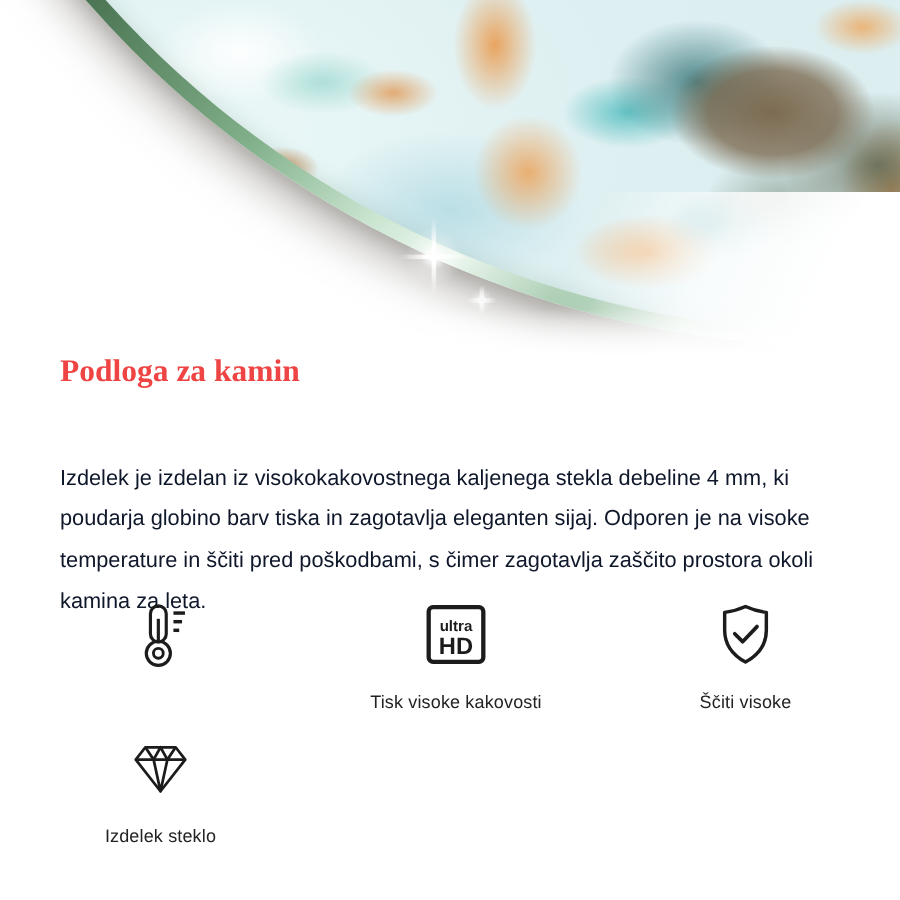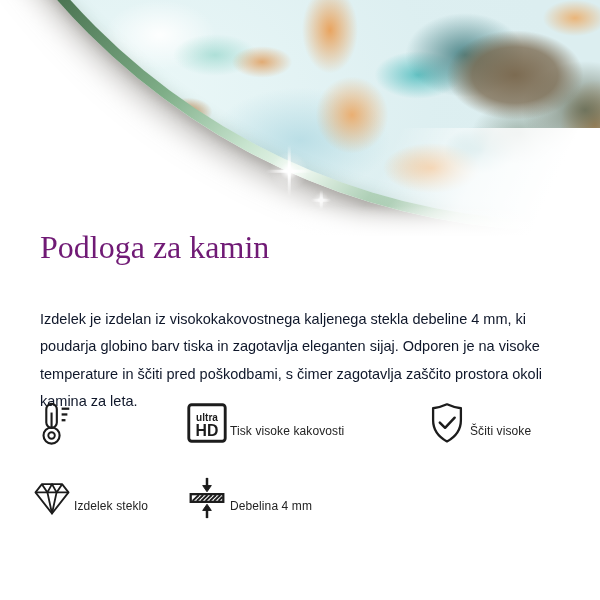--- a/index.html
+++ b/index.html
@@ -45,30 +45,30 @@
     background:radial-gradient(circle, rgba(255,255,255,.95) 8%, rgba(255,255,255,.35) 26%, rgba(255,255,255,0) 55%);}
   .sparkle::before{content:"";position:absolute;left:50%;top:0;width:2.5px;height:100%;transform:translateX(-50%);
     background:linear-gradient(to bottom, rgba(255,255,255,0), #fff 42%, #fff 58%, rgba(255,255,255,0));}
   .sparkle::after{content:"";position:absolute;top:50%;left:0;height:2.5px;width:100%;transform:translateY(-50%);
     background:linear-gradient(to right, rgba(255,255,255,0), #fff 42%, #fff 58%, rgba(255,255,255,0));}
   .sparkle-main{left:266px;top:145px;width:46px;height:52px;}
   .sparkle-small{left:311px;top:190px;width:20px;height:20px;opacity:.85;}
 
   
   h1{position:absolute;left:40px;top:229px;margin:0;
-     font-family:"Liberation Serif","DejaVu Serif",serif;font-weight:400;
-     font-size:32px;line-height:37px;color:#701a75;}
+     font-family:"Liberation Serif","DejaVu Serif",serif;font-weight:700;
+     font-size:21px;line-height:37px;color:#ef4444;}
   h1 span{display:block;}
   .desc{position:absolute;left:40px;top:306px;width:527px;margin:0;
      font-size:14.5px;line-height:27.4px;color:#0f172a;}
 
   
   .features{position:absolute;left:30px;top:400px;display:grid;
      grid-template-columns:154px 240px 146px;row-gap:14px;}
-  .feature{display:flex;flex-direction:row;align-items:center;}
+  .feature{display:flex;flex-direction:column;align-items:center;}
   .ficon{height:52px;display:flex;align-items:flex-start;justify-content:center;margin-bottom:9px;}
   .ficon svg{display:block;}
   .ficon svg text{font-family:"Liberation Sans","DejaVu Sans",sans-serif;}
   .flabel{font-size:12px;color:#232323;letter-spacing:.1px;white-space:nowrap;}
 </style>
 </head>
 <body>
 
 <div class="page">
 
@@ -130,38 +130,15 @@
           <path d="M13 10 H35 L42 19 L24 42 L6 19 Z"></path>
           <path d="M6 19 H42"></path>
           <path d="M13 10 L19 19 L24 10 L29 19 L35 10"></path>
           <path d="M19 19 L24 42 L29 19"></path>
         </svg>
       </div>
       <div class="flabel">Izdelek steklo</div>
     </div>
 
 
-    <div class="feature">
-      <div class="ficon">
-        <svg width="46" height="46" viewBox="0 0 48 48">
-          <g stroke="#1c1c1c" fill="#1c1c1c">
-            <line x1="24" y1="3" x2="24" y2="12" stroke-width="2.6"></line>
-            <path d="M19.5 11 L28.5 11 L24 17.5 Z" stroke-width="1"></path>
-            <rect x="7" y="20" width="34" height="8" fill="none" stroke-width="2.4"></rect>
-            <g stroke-width="2">
-              <line x1="9" y1="27" x2="15.5" y2="20.8"></line>
-              <line x1="13.5" y1="27" x2="20" y2="20.8"></line>
-              <line x1="18" y1="27" x2="24.5" y2="20.8"></line>
-              <line x1="22.5" y1="27" x2="29" y2="20.8"></line>
-              <line x1="27" y1="27" x2="33.5" y2="20.8"></line>
-              <line x1="31.5" y1="27" x2="38" y2="20.8"></line>
-              <line x1="36" y1="27" x2="40" y2="23"></line>
-            </g>
-            <line x1="24" y1="45" x2="24" y2="36" stroke-width="2.6"></line>
-            <path d="M19.5 37 L28.5 37 L24 30.5 Z" stroke-width="1"></path>
-          </g>
-        </svg>
-      </div>
-      <div class="flabel">Debelina 4 mm</div>
-    </div>
 
   </div>
 </div>
 
 </body></html>

